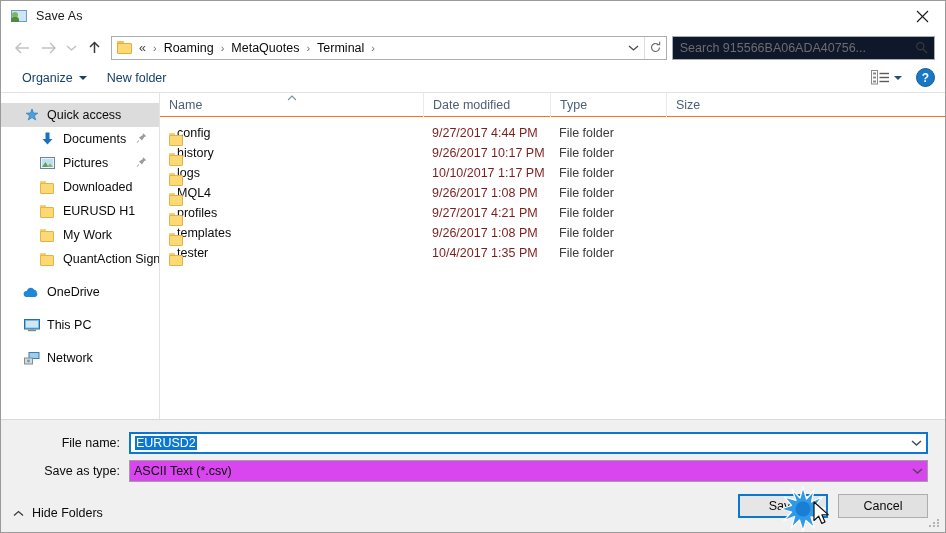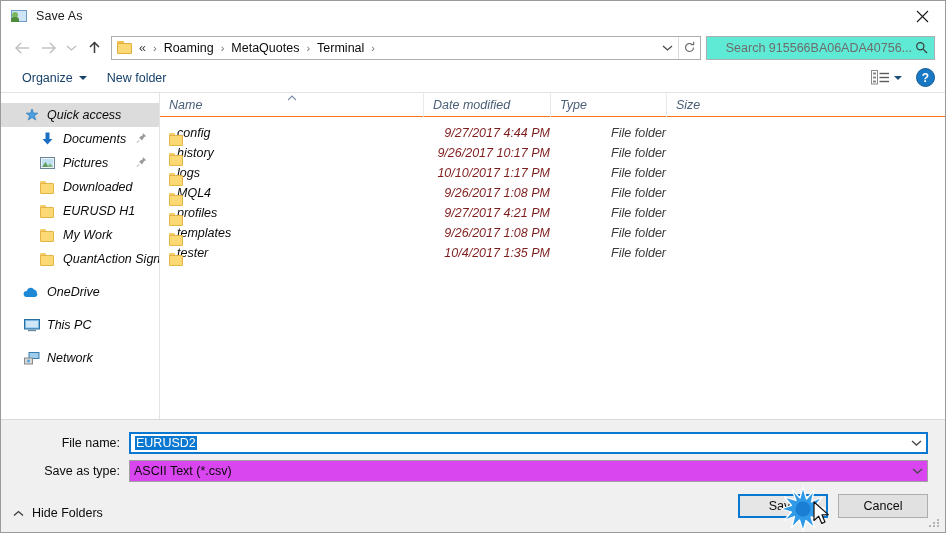--- a/index.html
+++ b/index.html
@@ -99,22 +99,22 @@
     display: flex; align-items: center; justify-content: center;
   }
   .refresh-btn {
     width: 22px; height: 22px; flex: 0 0 22px;
     border-left: 1px solid #dcdcdc;
     display: flex; align-items: center; justify-content: center;
     color: #6d6d6d; font-size: 13px;
   }
   .searchbox {
     flex: 0 0 205px; height: 24px; margin-left: 5px;
-    border: 1px solid #abadb3; background: #5eead4;
-    display: flex; align-items: center; padding: 0 4px 0 19px;
+    border: 1px solid #abadb3; background: #0f172a;
+    display: flex; align-items: center; padding: 0 4px 0 7px; gap: 46px;
   }
   .searchbox .ph {
     font-size: 12.5px; color: #6d6d6d; flex: 1 1 auto;
     overflow: hidden; white-space: nowrap;
   }
   .search-icon { flex: 0 0 18px; display: flex; justify-content: center; }
 
   
   .toolbar {
     height: 30px; flex: 0 0 30px;
@@ -143,21 +143,20 @@
     background: #1878c4; color: #fff;
     display: flex; align-items: center; justify-content: center;
     font-size: 12px; font-weight: bold; margin-left: 10px;
     border: 1px solid #0f5b99;
   }
 
   
   .body {
     flex: 1 1 auto; display: flex; min-height: 0;
     border-bottom: 1px solid #d9d9d9;
-    font-style: italic;
   }
   .sidebar {
     flex: 0 0 159px; background: #ffffff;
     border-right: 1px solid #e3e3e3;
     padding-top: 10px; overflow: hidden;
   }
   .side-item {
     height: 24px; display: flex; align-items: center;
     font-size: 12.5px; color: #0b0b0b;
     padding-left: 22px; position: relative; white-space: nowrap;
@@ -203,21 +202,21 @@
   .col + .col { border-left: 1px solid #eaeaea; }
   .col-name { flex: 0 0 263px; }
   .col-date { flex: 0 0 127px; }
   .col-type { flex: 0 0 116px; }
   .col-size { flex: 0 0 80px; }
   .sortcaret {
     position: absolute; left: 50%; top: 1px;
     transform: translateX(-50%);
     color: #7e8fa3; font-size: 9px; line-height: 9px;
   }
-  .rows { flex: 1 1 auto; padding-top: 6px; text-align: right; }
+  .rows { flex: 1 1 auto; padding-top: 6px; }
   .row {
     height: 20px; display: flex; align-items: center;
     font-size: 12.5px; color: #0b0b0b;
   }
   .cell-name {
     flex: 0 0 263px; display: flex; align-items: center;
     padding-left: 9px; gap: 8px; white-space: nowrap;
   }
   .cell-date { flex: 0 0 127px; padding-left: 9px; color: #7f1d1d; white-space: nowrap; }
   .cell-type { flex: 0 0 116px; padding-left: 9px; color: #3a3a3a; white-space: nowrap; }

